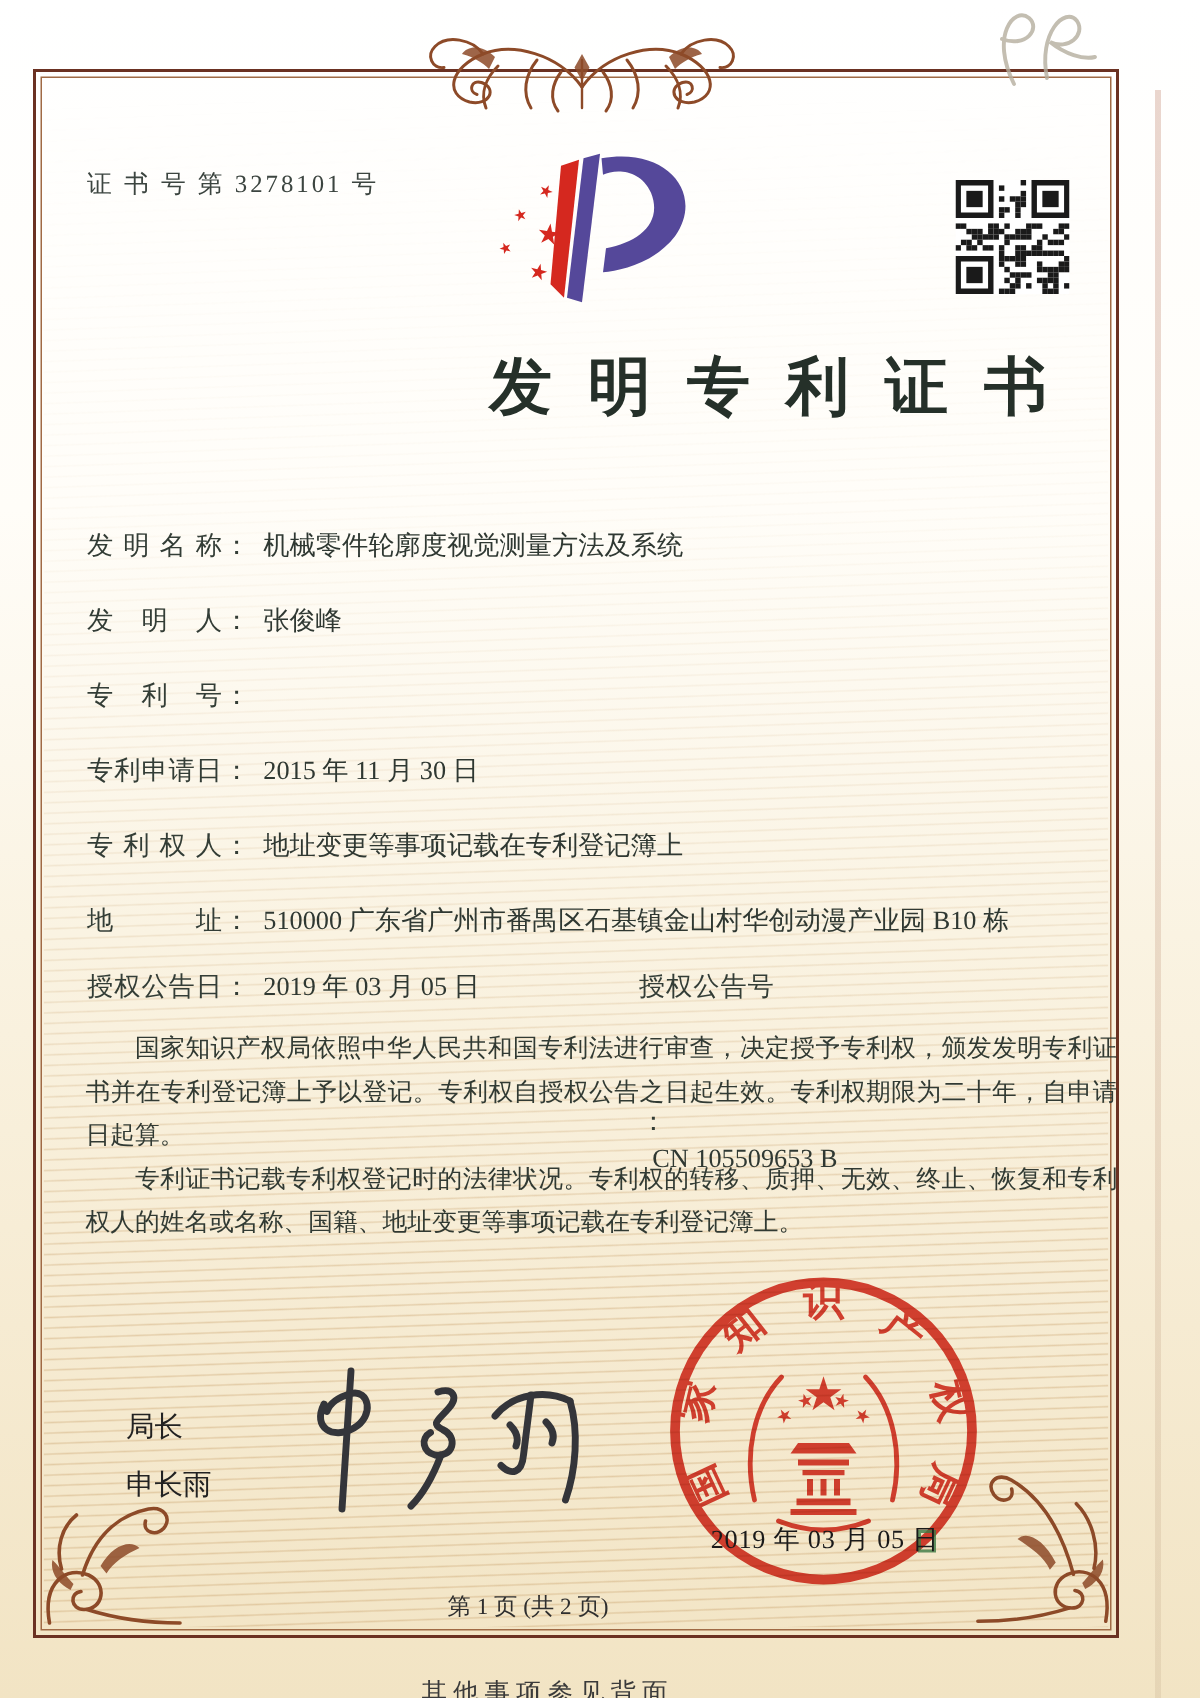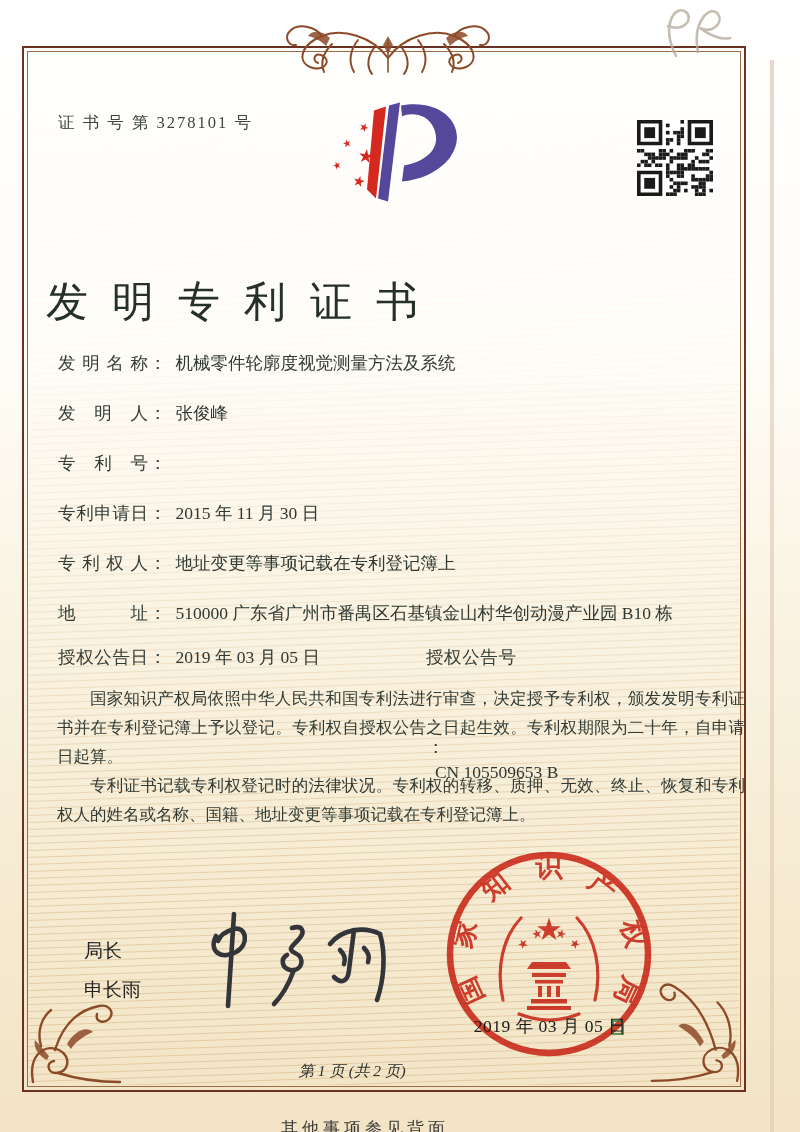--- a/index.html
+++ b/index.html
@@ -19,22 +19,22 @@
       rgba(193,148,90,0.33) 6px,rgba(193,148,90,0) 7px);
     -webkit-mask-image:linear-gradient(180deg,rgba(0,0,0,0) 0%,rgba(0,0,0,.12) 30%,rgba(0,0,0,.5) 55%,#000 80%);
     mask-image:linear-gradient(180deg,rgba(0,0,0,0) 0%,rgba(0,0,0,.12) 30%,rgba(0,0,0,.5) 55%,#000 80%);}
   .page-edge{position:absolute;right:26px;top:60px;bottom:0;width:4px;
     background:linear-gradient(180deg,rgba(170,90,60,.45),rgba(120,80,50,.18));opacity:.55;}
 
   .cert-no{position:absolute;left:58px;top:112px;font-size:16.5px;letter-spacing:2px;color:#3c4540;}
   .logo{position:absolute;left:330px;top:100px;}
   .qr{position:absolute;left:637px;top:120px;}
 
-  .title{position:absolute;left:22px;top:230px;width:700px;text-align:left;
-    font-size:42px;font-weight:400;letter-spacing:24px;text-indent:24px;color:#253029;margin-top:44px;}
+  .title{position:absolute;left:22px;top:230px;width:700px;text-align:right;
+    font-size:42px;font-weight:700;letter-spacing:24px;text-indent:24px;color:#253029;}
 
   .fields{position:absolute;left:58px;top:338px;width:690px;font-size:17.5px;color:#2f3832;}
   .frow{height:50px;display:flex;align-items:center;line-height:25px;}
   .flabel{display:inline-block;width:90px;text-align:justify;text-align-last:justify;color:#333d36;flex:0 0 90px;}
   .fcolon{margin-left:1px;color:#333d36;}
   .fvalue{margin-left:9px;display:inline-block;max-width:520px;}
   .grant{position:absolute;left:58px;top:645px;width:690px;font-size:17.5px;color:#2f3832;display:flex;gap:48px;}
   .grant .half{display:flex;align-items:flex-start;line-height:25px;}
   .grant .half.right{margin-left:58px;flex-direction:column;}
 
@@ -46,21 +46,21 @@
   .officer .o-name{margin-top:13px;}
   .sig{position:absolute;left:192px;top:904px;}
 
   .seal{position:absolute;left:443px;top:848px;opacity:.94;mix-blend-mode:multiply;}
   .seal-date{position:absolute;left:462px;top:1014px;width:176px;text-align:center;
     font-size:17.5px;color:#1a1a1a;letter-spacing:.5px;z-index:3;}
   .green-mark{position:absolute;left:612px;top:1020px;width:8px;height:11px;
     border:2px solid #3c7a44;opacity:.8;}
 
   .page-info{position:absolute;left:252px;top:1061px;width:200px;text-align:center;
-    font-size:15.5px;color:#2e2e2e;font-style:italic;}
+    font-size:15.5px;color:#2e2e2e;}
   .back-note{position:absolute;left:255px;top:1117px;width:220px;text-align:center;
     font-size:17px;letter-spacing:4px;color:#3a3a3a;}
 
   .top-ornament{position:absolute;left:270px;top:16px;}
   .corner-bl{position:absolute;left:25px;top:986px;}
   .corner-br{position:absolute;left:647px;top:962px;transform:scaleX(-1);}
   .pencil{position:absolute;left:640px;top:0px;}
 </style>
 </head>
 <body>

